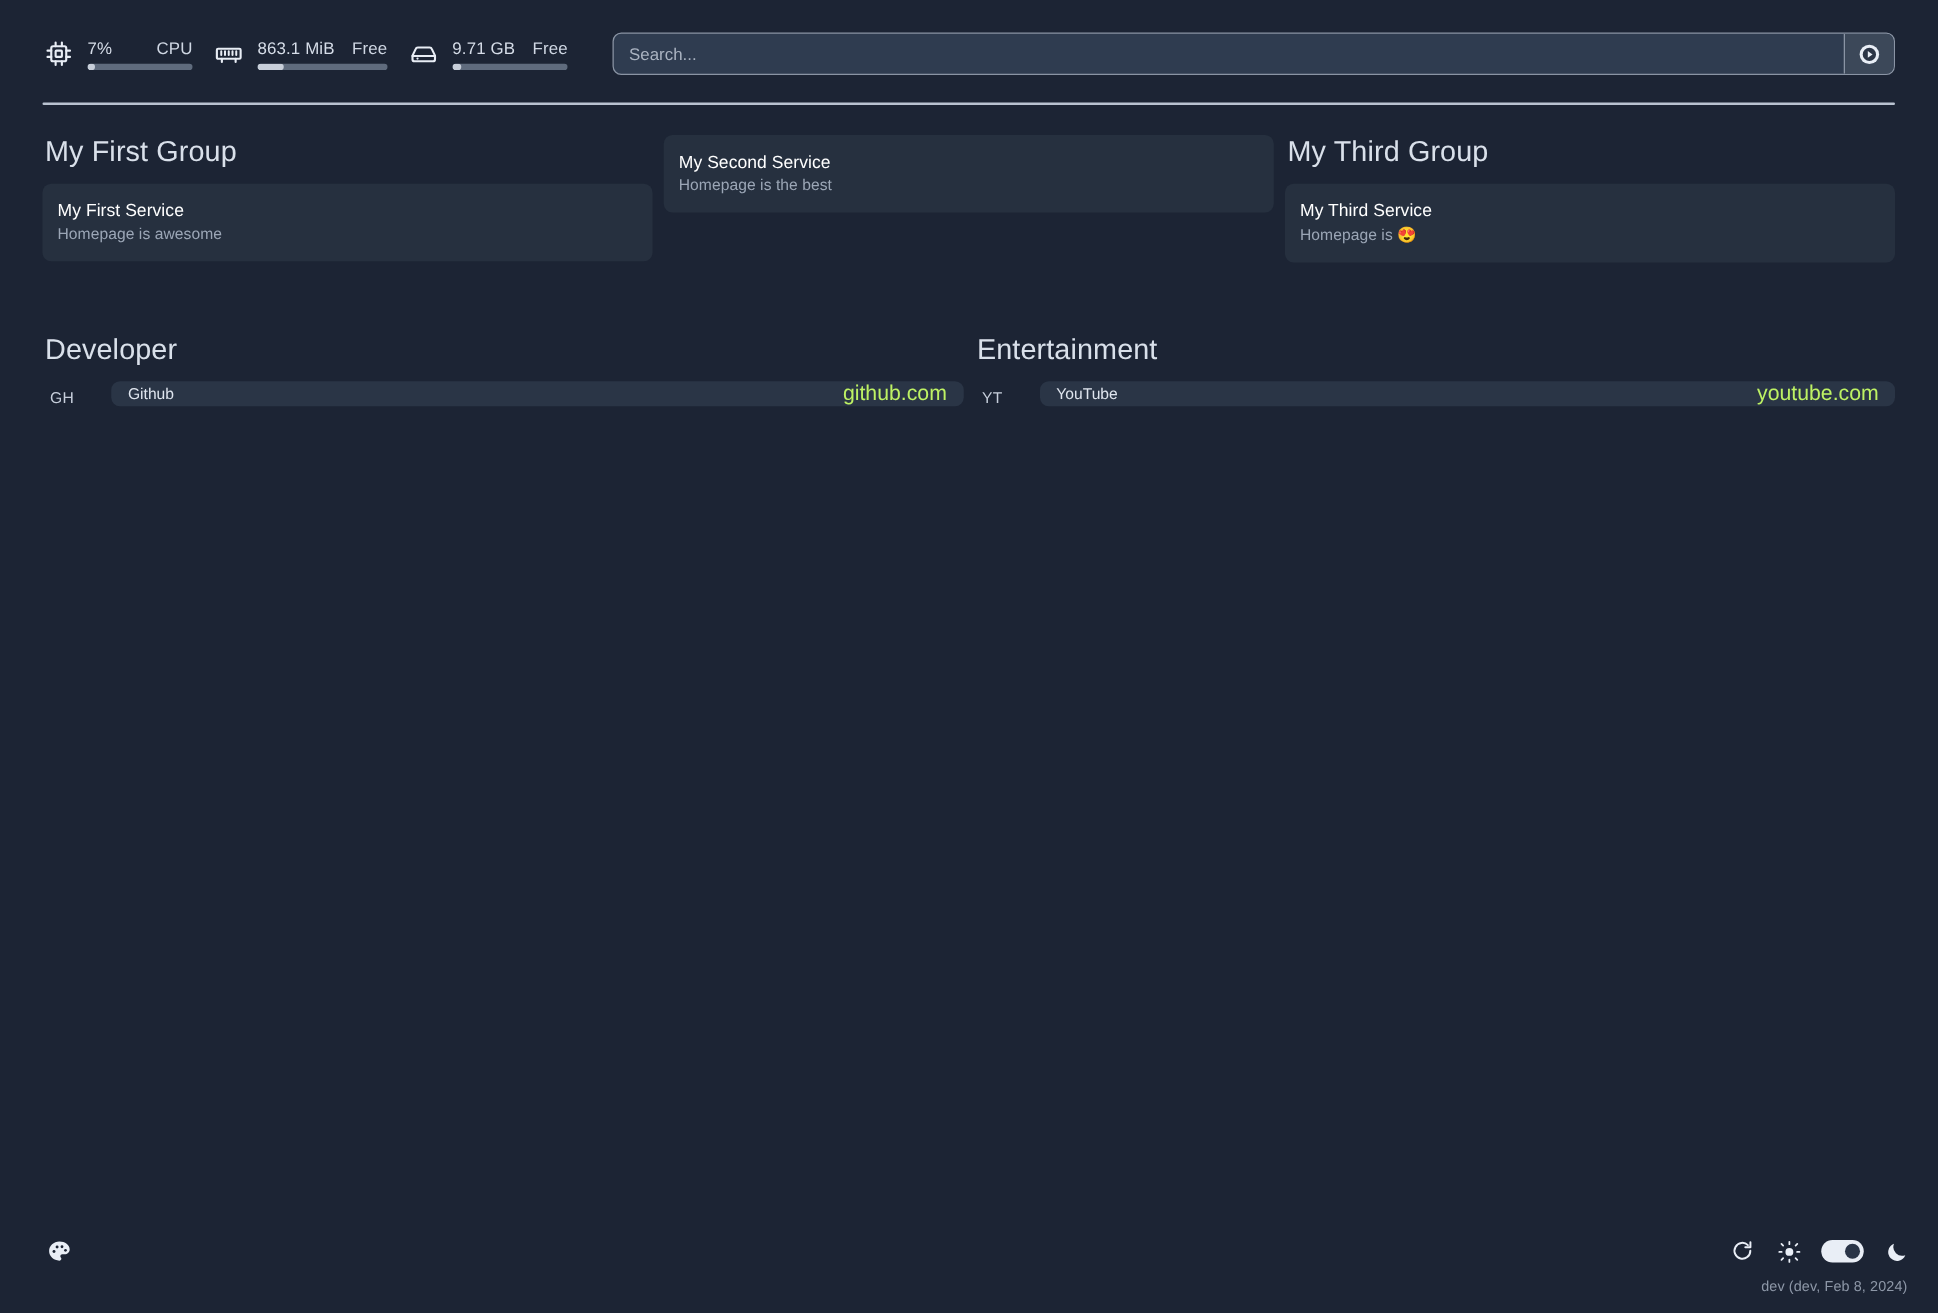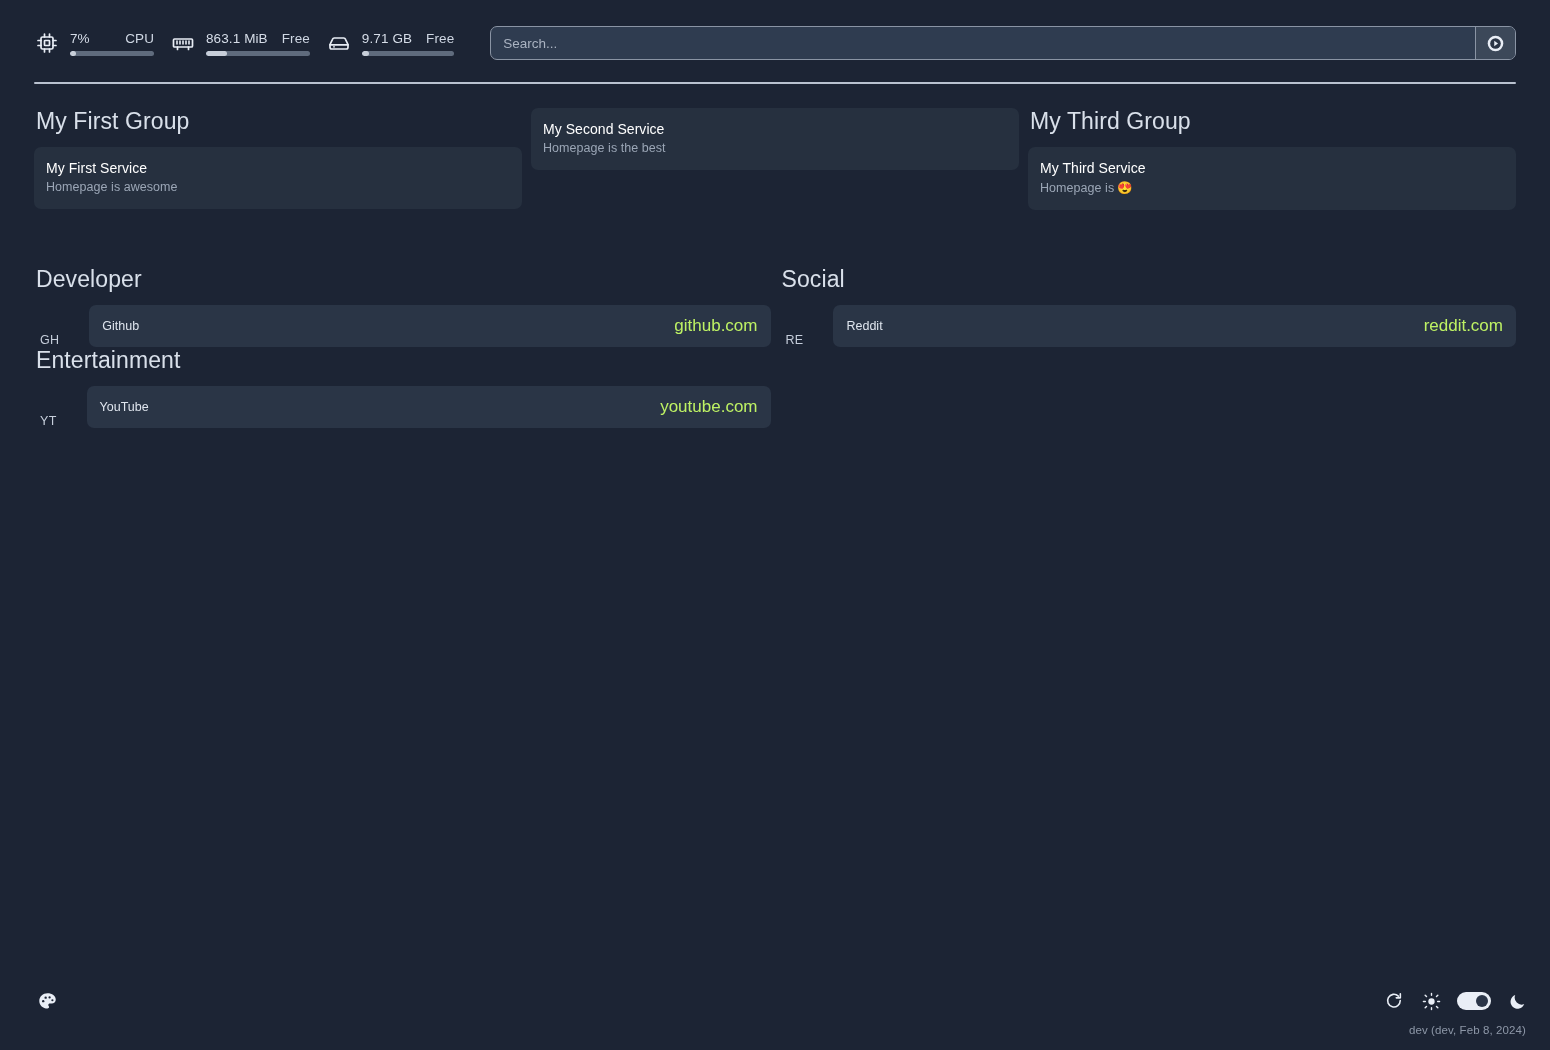--- a/index.html
+++ b/index.html
@@ -227,21 +227,21 @@
     letter-spacing: 0.3px;
   }
   .bookmark-card {
     flex: 1;
     background: #2a3546;
     border-radius: 7px;
     display: flex;
     align-items: center;
     justify-content: space-between;
     padding: 8px 13px;
-    height: 42px;
+    height: 20px;
     cursor: pointer;
   }
   .bookmark-name {
     font-size: 12.5px;
     color: #dfe5ee;
   }
   .bookmark-host {
     font-size: 17px;
     color: #bef264;
   }
@@ -434,30 +434,20 @@
         <div class="bookmark-title">Developer</div>
         <div class="bookmark-row">
           <div class="bookmark-abbr">GH</div>
           <a class="bookmark-card">
             <span class="bookmark-name">Github</span>
             <span class="bookmark-host">github.com</span>
           </a>
         </div>
       </div>
 
-      <div class="bookmark-group">
-        <div class="bookmark-title">Social</div>
-        <div class="bookmark-row">
-          <div class="bookmark-abbr">RE</div>
-          <a class="bookmark-card">
-            <span class="bookmark-name">Reddit</span>
-            <span class="bookmark-host">reddit.com</span>
-          </a>
-        </div>
-      </div>
 
       <div class="bookmark-group">
         <div class="bookmark-title">Entertainment</div>
         <div class="bookmark-row">
           <div class="bookmark-abbr">YT</div>
           <a class="bookmark-card">
             <span class="bookmark-name">YouTube</span>
             <span class="bookmark-host">youtube.com</span>
           </a>
         </div>

